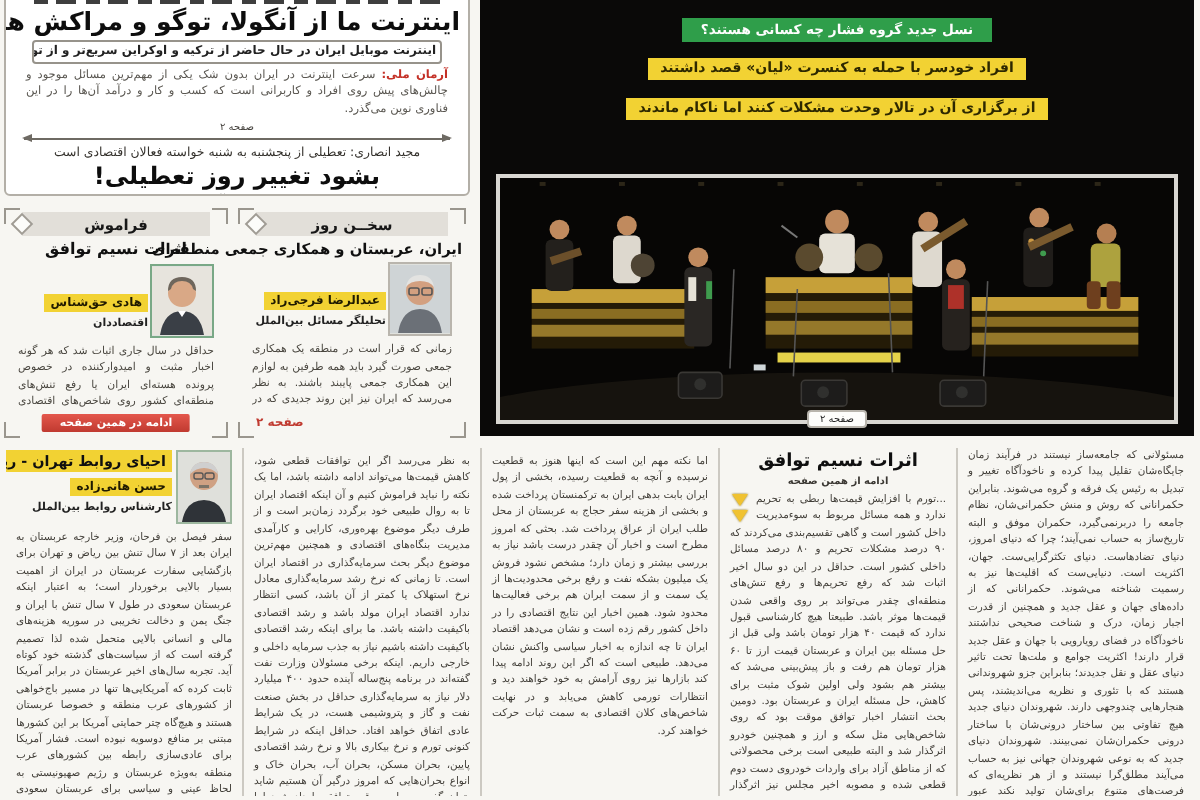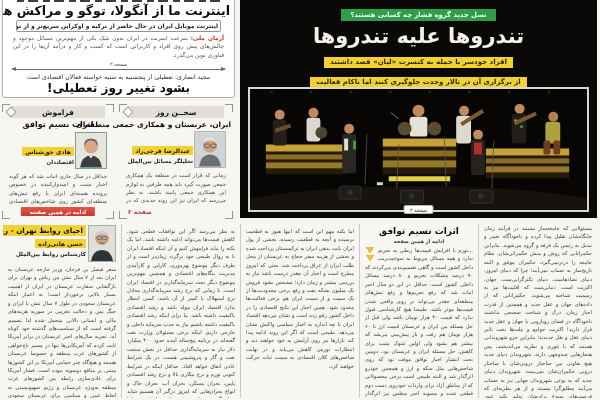--- a/index.html
+++ b/index.html
@@ -160,24 +160,23 @@
         <i class="dv-l"></i>
         <i class="dv-r"></i>
       </div>
     <div class="kicker2">مجید انصاری: تعطیلی از پنجشنبه به شنبه خواسته فعالان اقتصادی است</div>
     <div class="holiday-headline">بشود تغییر روز تعطیلی!</div>
     <div class="pageref-sm">صفحه ۲</div>
   </div>
 
   <div class="box-lead">
     <span class="kicker-green">نسل جدید گروه فشار چه کسانی هستند؟</span>
-    <div class="lead-headline">تندروها علیه تندروها</div>
     <div class="deck">
       <span>افراد خودسر با حمله به کنسرت «لیان» قصد داشتند</span><br>
-      <span>از برگزاری آن در تالار وحدت جلوگیری کنند اما ناکام فعالیت</span>
+      <span>از برگزاری آن در تالار وحدت مشکلات کنند اما ناکام ماندند</span>
     </div>
     <div class="photo-wrap">
       <svg viewBox="0 0 340 122" preserveAspectRatio="none">
         <rect width="340" height="122" fill="#070605"></rect>
         <ellipse cx="170" cy="128" rx="210" ry="30" fill="#16130e"></ellipse>
         <g fill="#2c2618">
           <rect x="20" y="2" width="3" height="2"></rect>
             <rect x="60" y="2" width="3" height="2"></rect>
             <rect x="100" y="2" width="3" height="2"></rect>
           <rect x="140" y="2" width="3" height="2"></rect>

